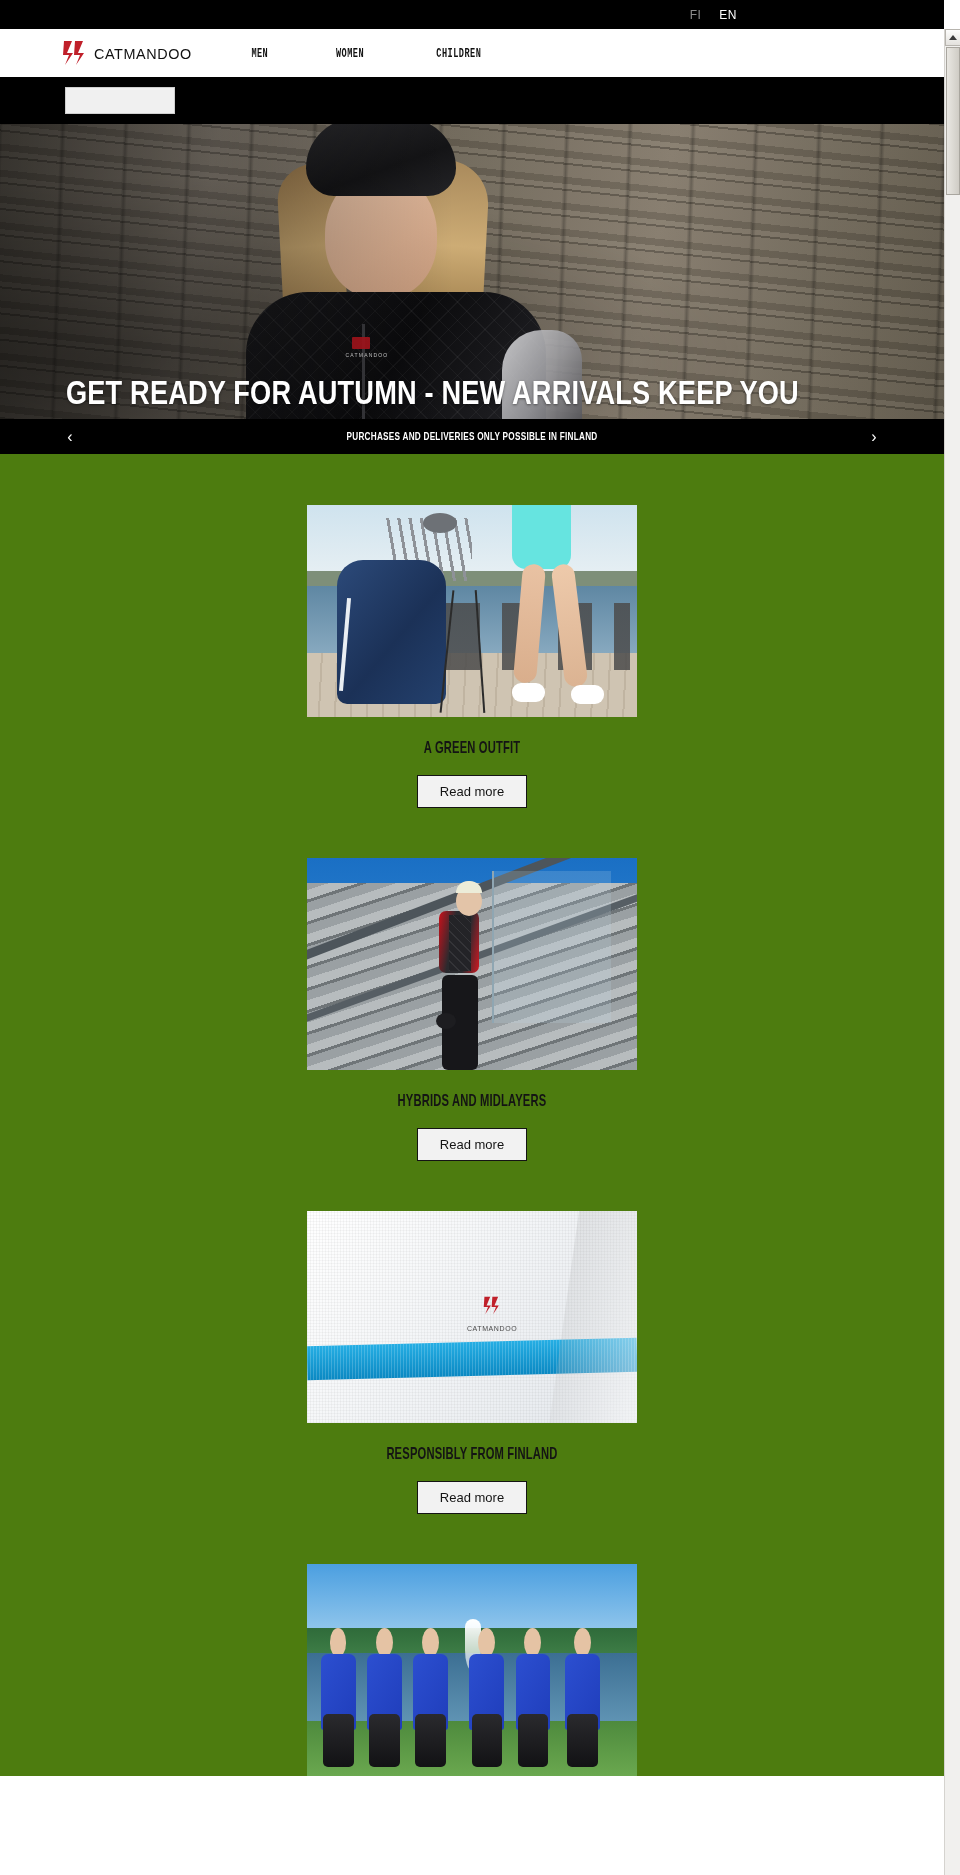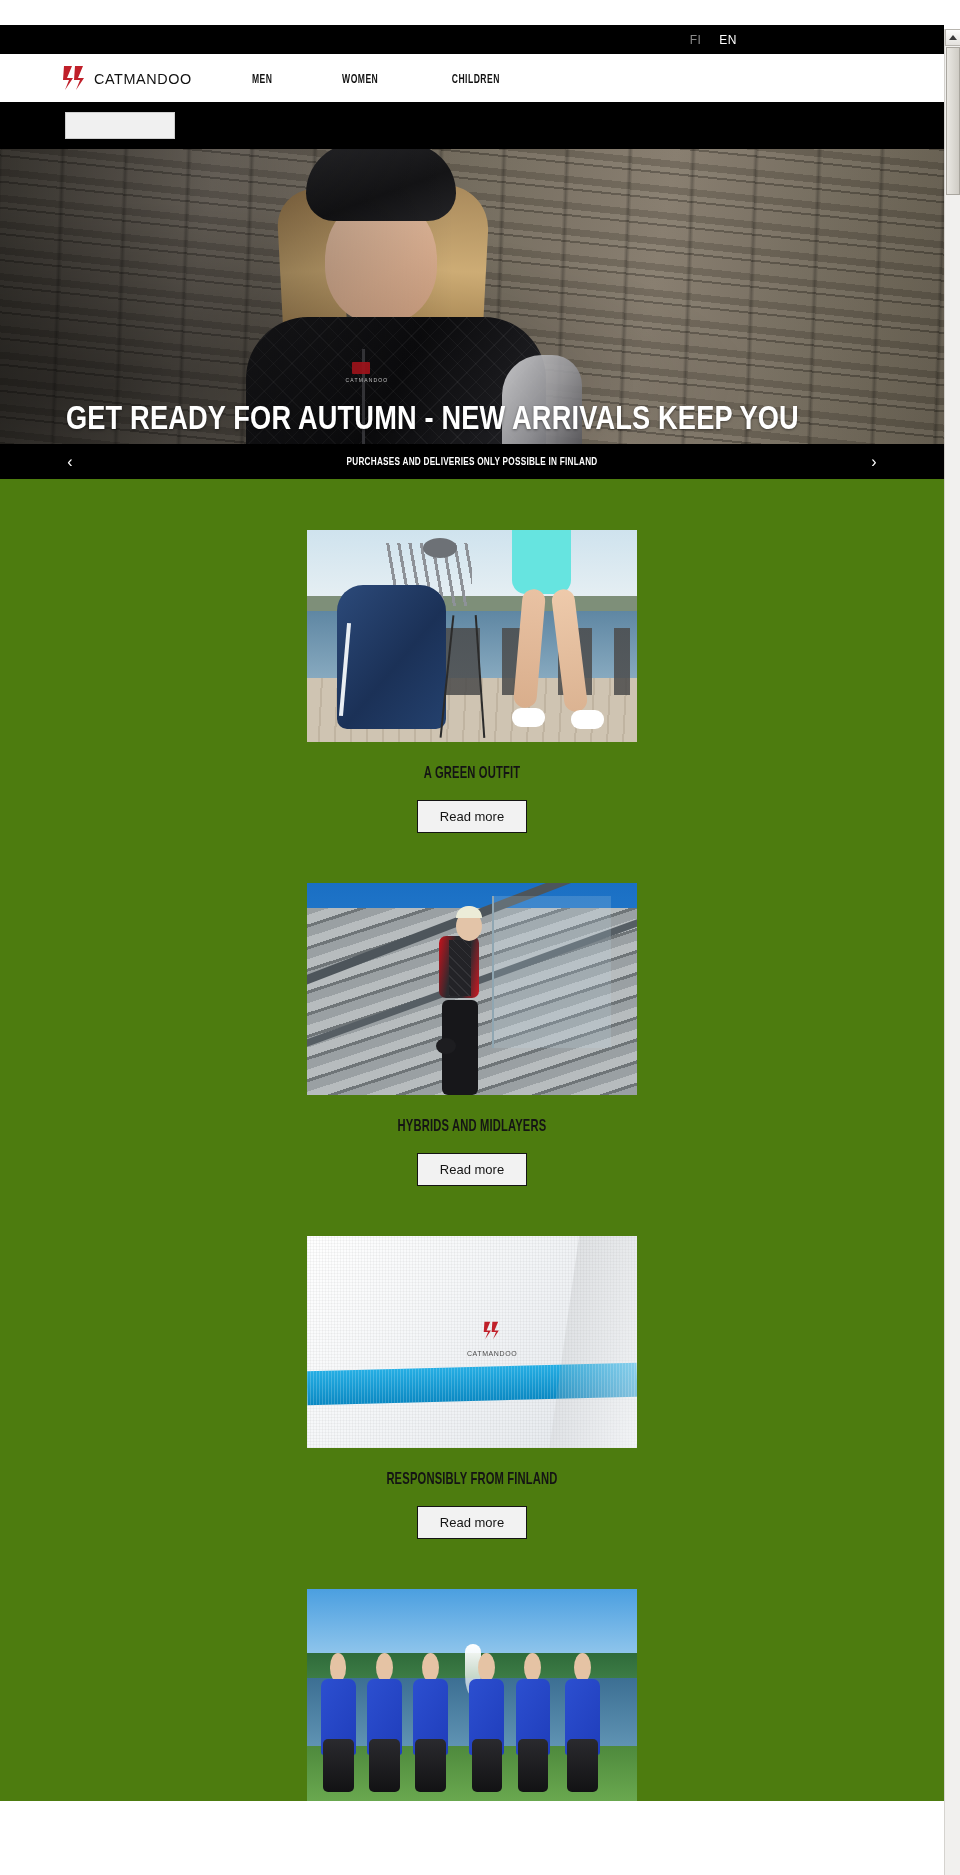--- a/index.html
+++ b/index.html
@@ -3,21 +3,21 @@
 <meta charset="utf-8">
 <style>
   * { box-sizing: border-box; margin: 0; padding: 0; }
   html, body {
     width: 960px;
     background: #ffffff;
     font-family: "Liberation Sans", sans-serif;
   }
   body { position: relative; width: 960px; height: 1875px; overflow: hidden; }
 
-  .page { width: 944px; position: relative; margin-top: 25px; }
+  .page { width: 944px; position: relative; }
 
   
   .topbar {
     height: 29px;
     background: #000000;
     display: flex;
     align-items: center;
     justify-content: flex-end;
     padding-right: 207px;
     gap: 18px;
@@ -43,21 +43,21 @@
   .logo-mark { width: 25px; height: 26px; display: block; }
   .logo-text {
     font-family: "Liberation Sans", sans-serif;
     font-weight: 400;
     font-size: 15px;
     letter-spacing: .6px;
     color: #111111;
     transform: scaleX(.96);
     transform-origin: left center;
   }
-  .mainnav { display: flex; align-items: center; margin-left: 22px; }
+  .mainnav { display: flex; align-items: center; margin-left: 22px; font-family: Liberation Mono, monospace; }
   .mainnav a {
     color: #111111;
     text-decoration: none;
     font-size: 11px;
     font-weight: 700;
     letter-spacing: .6px;
     padding: 0 31px;
     transform: scaleX(.78) scaleY(1.18);
     display: inline-block;
   }

